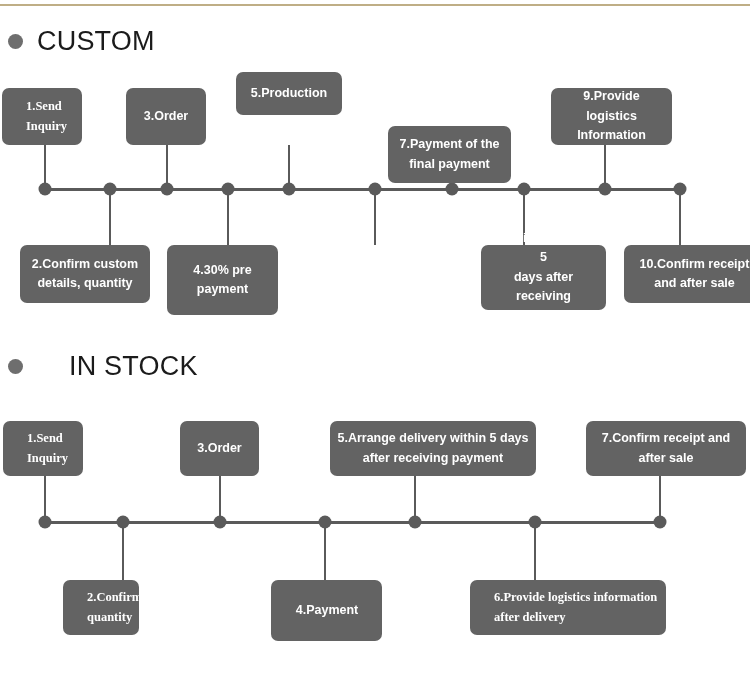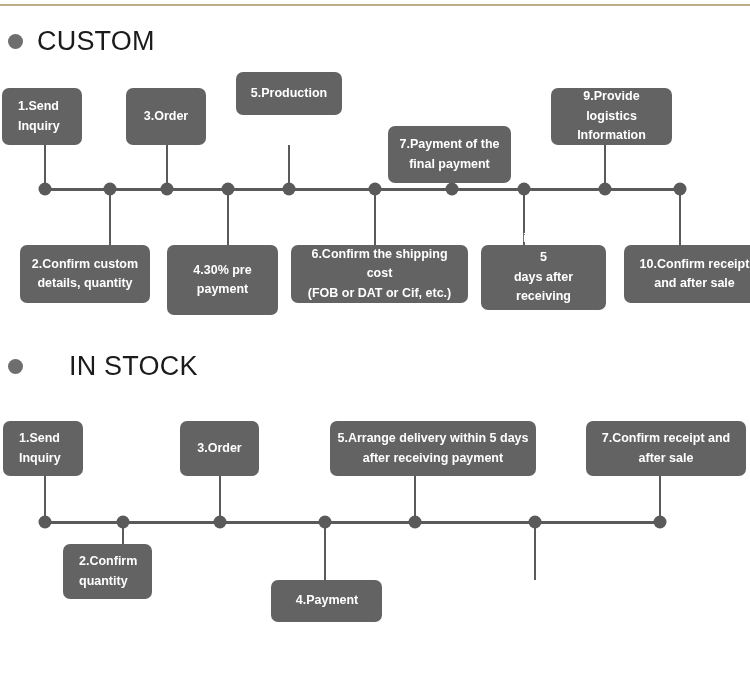--- a/index.html
+++ b/index.html
@@ -86,21 +86,22 @@
     display: flex;
     align-items: center;
     justify-content: center;
     text-align: center;
     padding: 5px 7px;
     font-weight: 600;
   }
   .node-box.align-left {
     justify-content: flex-start;
     text-align: left;
-    padding-left: 16px;
+    padding-left: 24px;
+    font-family: Liberation Serif, serif;
   }
   .node-box span {
     display: block;
     width: 100%;
   }
 </style>
 </head>
 <body>
 
 <div id="page">
@@ -131,23 +132,20 @@
     <div class="node-box" style="left: 167px; top: 245px; width: 111px; height: 70px;">
       <span>4.30% pre<br>payment</span>
     </div>
     <div class="stem" style="left: 289px; top: 145px; height: 44px;"></div>
     <div class="node-dot" style="left: 289px; top: 189px;"></div>
     <div class="node-box" style="left: 236px; top: 72px; width: 106px; height: 43px;">
       <span>5.Production</span>
     </div>
     <div class="stem" style="left: 375px; top: 189px; height: 56px;"></div>
     <div class="node-dot" style="left: 375px; top: 189px;"></div>
-    <div class="node-box" style="left: 291px; top: 245px; width: 177px; height: 58px;">
-      <span>6.Confirm the shipping cost<br>(FOB or DAT or Cif, etc.)</span>
-    </div>
     <div class="stem" style="left: 452px; top: 145px; height: 44px;"></div>
     <div class="node-dot" style="left: 452px; top: 189px;"></div>
     <div class="node-box" style="left: 388px; top: 88px; width: 123px; height: 57px; margin-top: 38px;">
       <span>7.Payment of the<br>final payment</span>
     </div>
     <div class="stem" style="left: 524px; top: 189px; height: 56px;"></div>
     <div class="node-dot" style="left: 524px; top: 189px;"></div>
     <div class="node-box" style="left: 481px; top: 245px; width: 125px; height: 65px;">
       <span>8.Delivery Within 5<br>days after receiving<br>the final payment</span>
     </div>
@@ -166,38 +164,41 @@
       <span class="title-text">IN STOCK</span>
     </div>
     <div class="axis" style="left: 45px; top: 521px; width: 616px;"></div>
     <div class="stem" style="left: 45px; top: 476px; height: 46px;"></div>
     <div class="node-dot" style="left: 45px; top: 522px;"></div>
     <div class="node-box align-left" style="left: 3px; top: 421px; width: 80px; height: 55px;">
       <span>1.Send<br>Inquiry</span>
     </div>
     <div class="stem" style="left: 123px; top: 522px; height: 58px;"></div>
     <div class="node-dot" style="left: 123px; top: 522px;"></div>
-    <div class="node-box align-left" style="left: 63px; top: 544px; width: 89px; height: 55px;">
+    <div class="node-box align-left" style="left: 63px; top: 580px; width: 76px; height: 55px;">
       <span>2.Confirm<br>quantity</span>
     </div>
     <div class="stem" style="left: 220px; top: 476px; height: 46px;"></div>
     <div class="node-dot" style="left: 220px; top: 522px;"></div>
     <div class="node-box" style="left: 180px; top: 421px; width: 79px; height: 55px;">
       <span>3.Order</span>
     </div>
     <div class="stem" style="left: 325px; top: 522px; height: 58px;"></div>
     <div class="node-dot" style="left: 325px; top: 522px;"></div>
-    <div class="node-box" style="left: 271px; top: 580px; width: 111px; height: 42px; padding-left: 8px;">
+    <div class="node-box" style="left: 271px; top: 580px; width: 111px; height: 61px; padding-left: 8px;">
       <span>4.Payment</span>
     </div>
     <div class="stem" style="left: 415px; top: 476px; height: 46px;"></div>
     <div class="node-dot" style="left: 415px; top: 522px;"></div>
     <div class="node-box" style="left: 330px; top: 421px; width: 206px; height: 55px;">
       <span>5.Arrange delivery within 5 days<br>after receiving payment</span>
     </div>
     <div class="stem" style="left: 535px; top: 522px; height: 58px;"></div>
     <div class="node-dot" style="left: 535px; top: 522px;"></div>
+    <div class="node-box align-left" style="left: 470px; top: 580px; width: 196px; height: 55px;">
+      <span>6.Provide logistics information<br>after delivery</span>
+    </div>
     <div class="stem" style="left: 660px; top: 476px; height: 46px;"></div>
     <div class="node-dot" style="left: 660px; top: 522px;"></div>
     <div class="node-box" style="left: 586px; top: 421px; width: 160px; height: 55px;">
       <span>7.Confirm receipt and<br>after sale</span>
     </div>
   </div>
 
 </body></html>

